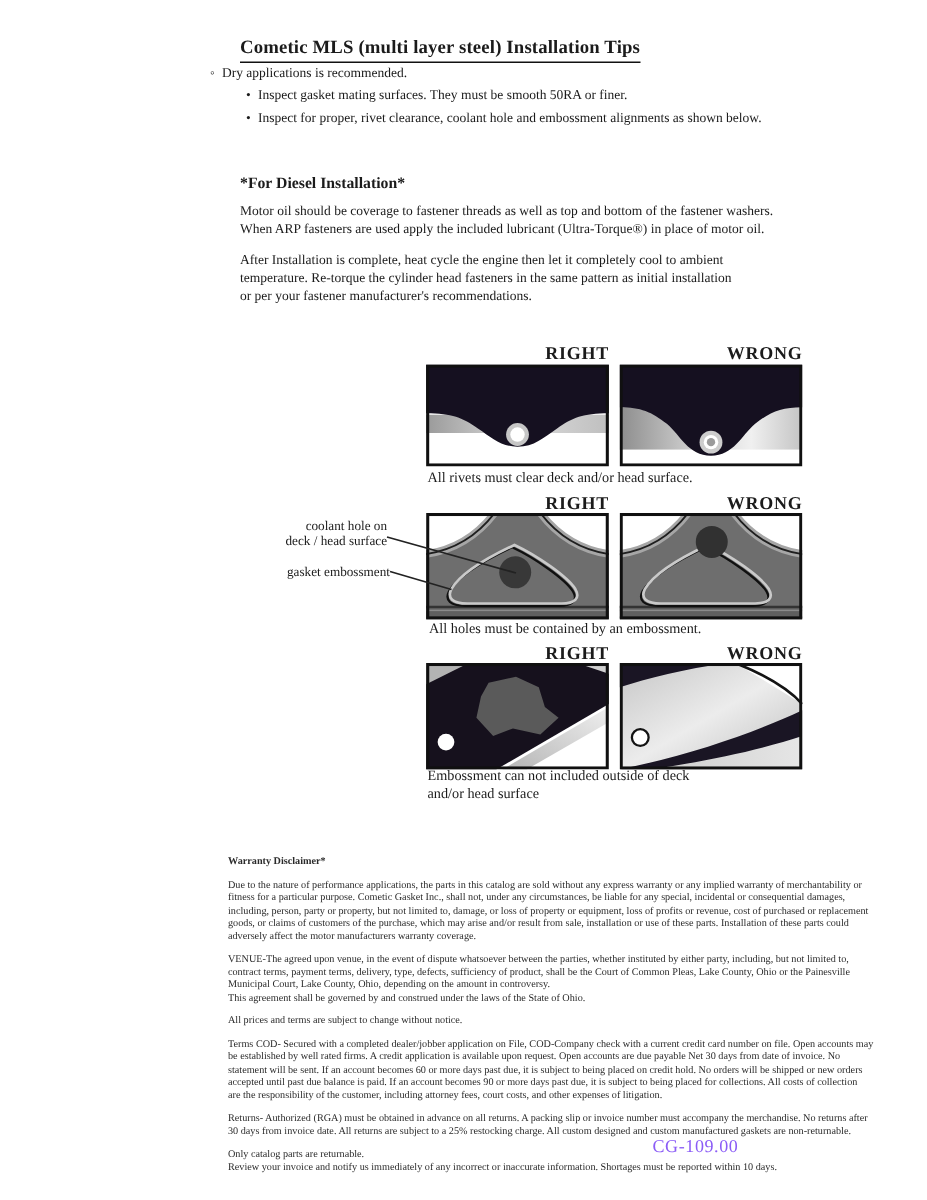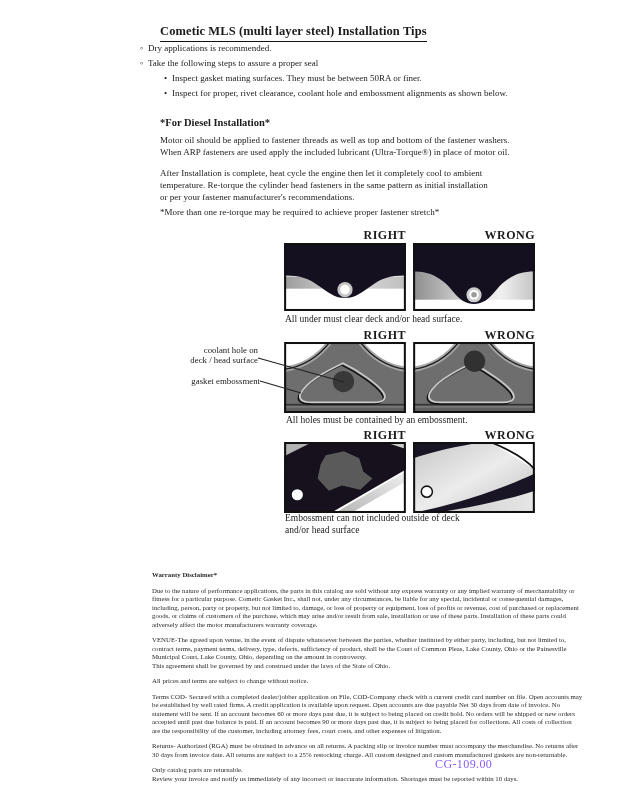--- a/index.html
+++ b/index.html
@@ -26,32 +26,30 @@
 </style>
 </head>
 <body>
 
 <div class="page">
 
   <h1 class="abs title">Cometic MLS (multi layer steel) Installation Tips</h1>
 
   <div class="abs bullets">
     <div class="b"><span class="m">◦</span><span>Dry applications is recommended.</span></div>
-    <div class="b"><span class="m">◦</span><span>Take the following steps to assure a proper seal</span></div>
-    <div class="b sub"><span class="m">•</span><span>Inspect gasket mating surfaces.  They must be between 50RA or finer.</span></div>
+    <div class="b sub"><span class="m">•</span><span>Inspect gasket mating surfaces.  They must be smooth 50RA or finer.</span></div>
     <div class="b sub"><span class="m">•</span><span>Inspect for proper, rivet clearance, coolant hole and embossment alignments as shown below.</span></div>
   </div>
 
   <div class="abs h2">*For Diesel Installation*</div>
-  <div class="abs para p1">Motor oil should be applied to fastener threads as well as top and bottom of the fastener washers.
+  <div class="abs para p1">Motor oil should be coverage to fastener threads as well as top and bottom of the fastener washers.
 When ARP fasteners are used apply the included lubricant (Ultra-Torque®) in place of motor oil.</div>
   <div class="abs para p2">After Installation is complete, heat cycle the engine then let it completely cool to ambient
 temperature. Re-torque the cylinder head fasteners in the same pattern as initial installation
 or per your fastener manufacturer's recommendations.</div>
-  <div class="abs para note">*More than one re-torque may be required to achieve proper fastener stretch*</div>
 
   <div class="abs figlabel" style="left:236px;top:228px;">RIGHT</div>
   <div class="abs figlabel" style="left:365px;top:228px;">WRONG</div>
 
   <svg class="abs panel" style="left:236px;top:243px;height:68px;" viewBox="0 0 240 134">
     <defs>
       <linearGradient id="g1r" x1="0" y1="0" x2="1" y2="0">
         <stop offset="0" stop-color="#9a9a9a"></stop>
           <stop offset="0.5" stop-color="#dcdcdc"></stop>
           <stop offset="1" stop-color="#bfbfbf"></stop>
@@ -78,21 +76,21 @@
     <rect x="0" y="0" width="240" height="134" fill="#ffffff"></rect>
     <rect x="0" y="56" width="240" height="56" fill="url(#g1w)"></rect>
     <rect x="0" y="112" width="240" height="22" fill="#ffffff"></rect>
     <path d="M0,0 H240 V56 C212,56 198,62 178,78 C160,93 150,120 120,120 C90,120 80,93 62,78 C42,62 28,56 0,56 Z" fill="#151020"></path>
     <circle cx="120" cy="102" r="15" fill="#cdcdcd"></circle>
     <circle cx="120" cy="102" r="9.5" fill="#ffffff"></circle>
     <circle cx="120" cy="102" r="5.5" fill="#9b9b9b"></circle>
     <rect x="2" y="2" width="236" height="130" fill="none" stroke="#101010" stroke-width="4"></rect>
   </svg>
 
-  <div class="abs caption" style="left:237px;top:314px;">All under must clear deck and/or head surface.</div>
+  <div class="abs caption" style="left:237px;top:314px;">All rivets must clear deck and/or head surface.</div>
 
   <div class="abs figlabel" style="left:236px;top:328px;">RIGHT</div>
   <div class="abs figlabel" style="left:365px;top:328px;">WRONG</div>
 
   <div class="abs callout" style="left:118px;top:345px;width:92px;">coolant hole on
 deck / head surface</div>
   <div class="abs callout" style="left:118px;top:376px;width:94px;">gasket embossment</div>
 
   <svg class="abs panel" style="left:236px;top:342px;height:71px;" viewBox="0 0 240 140">
     <rect x="0" y="0" width="240" height="140" fill="#ffffff"></rect>

